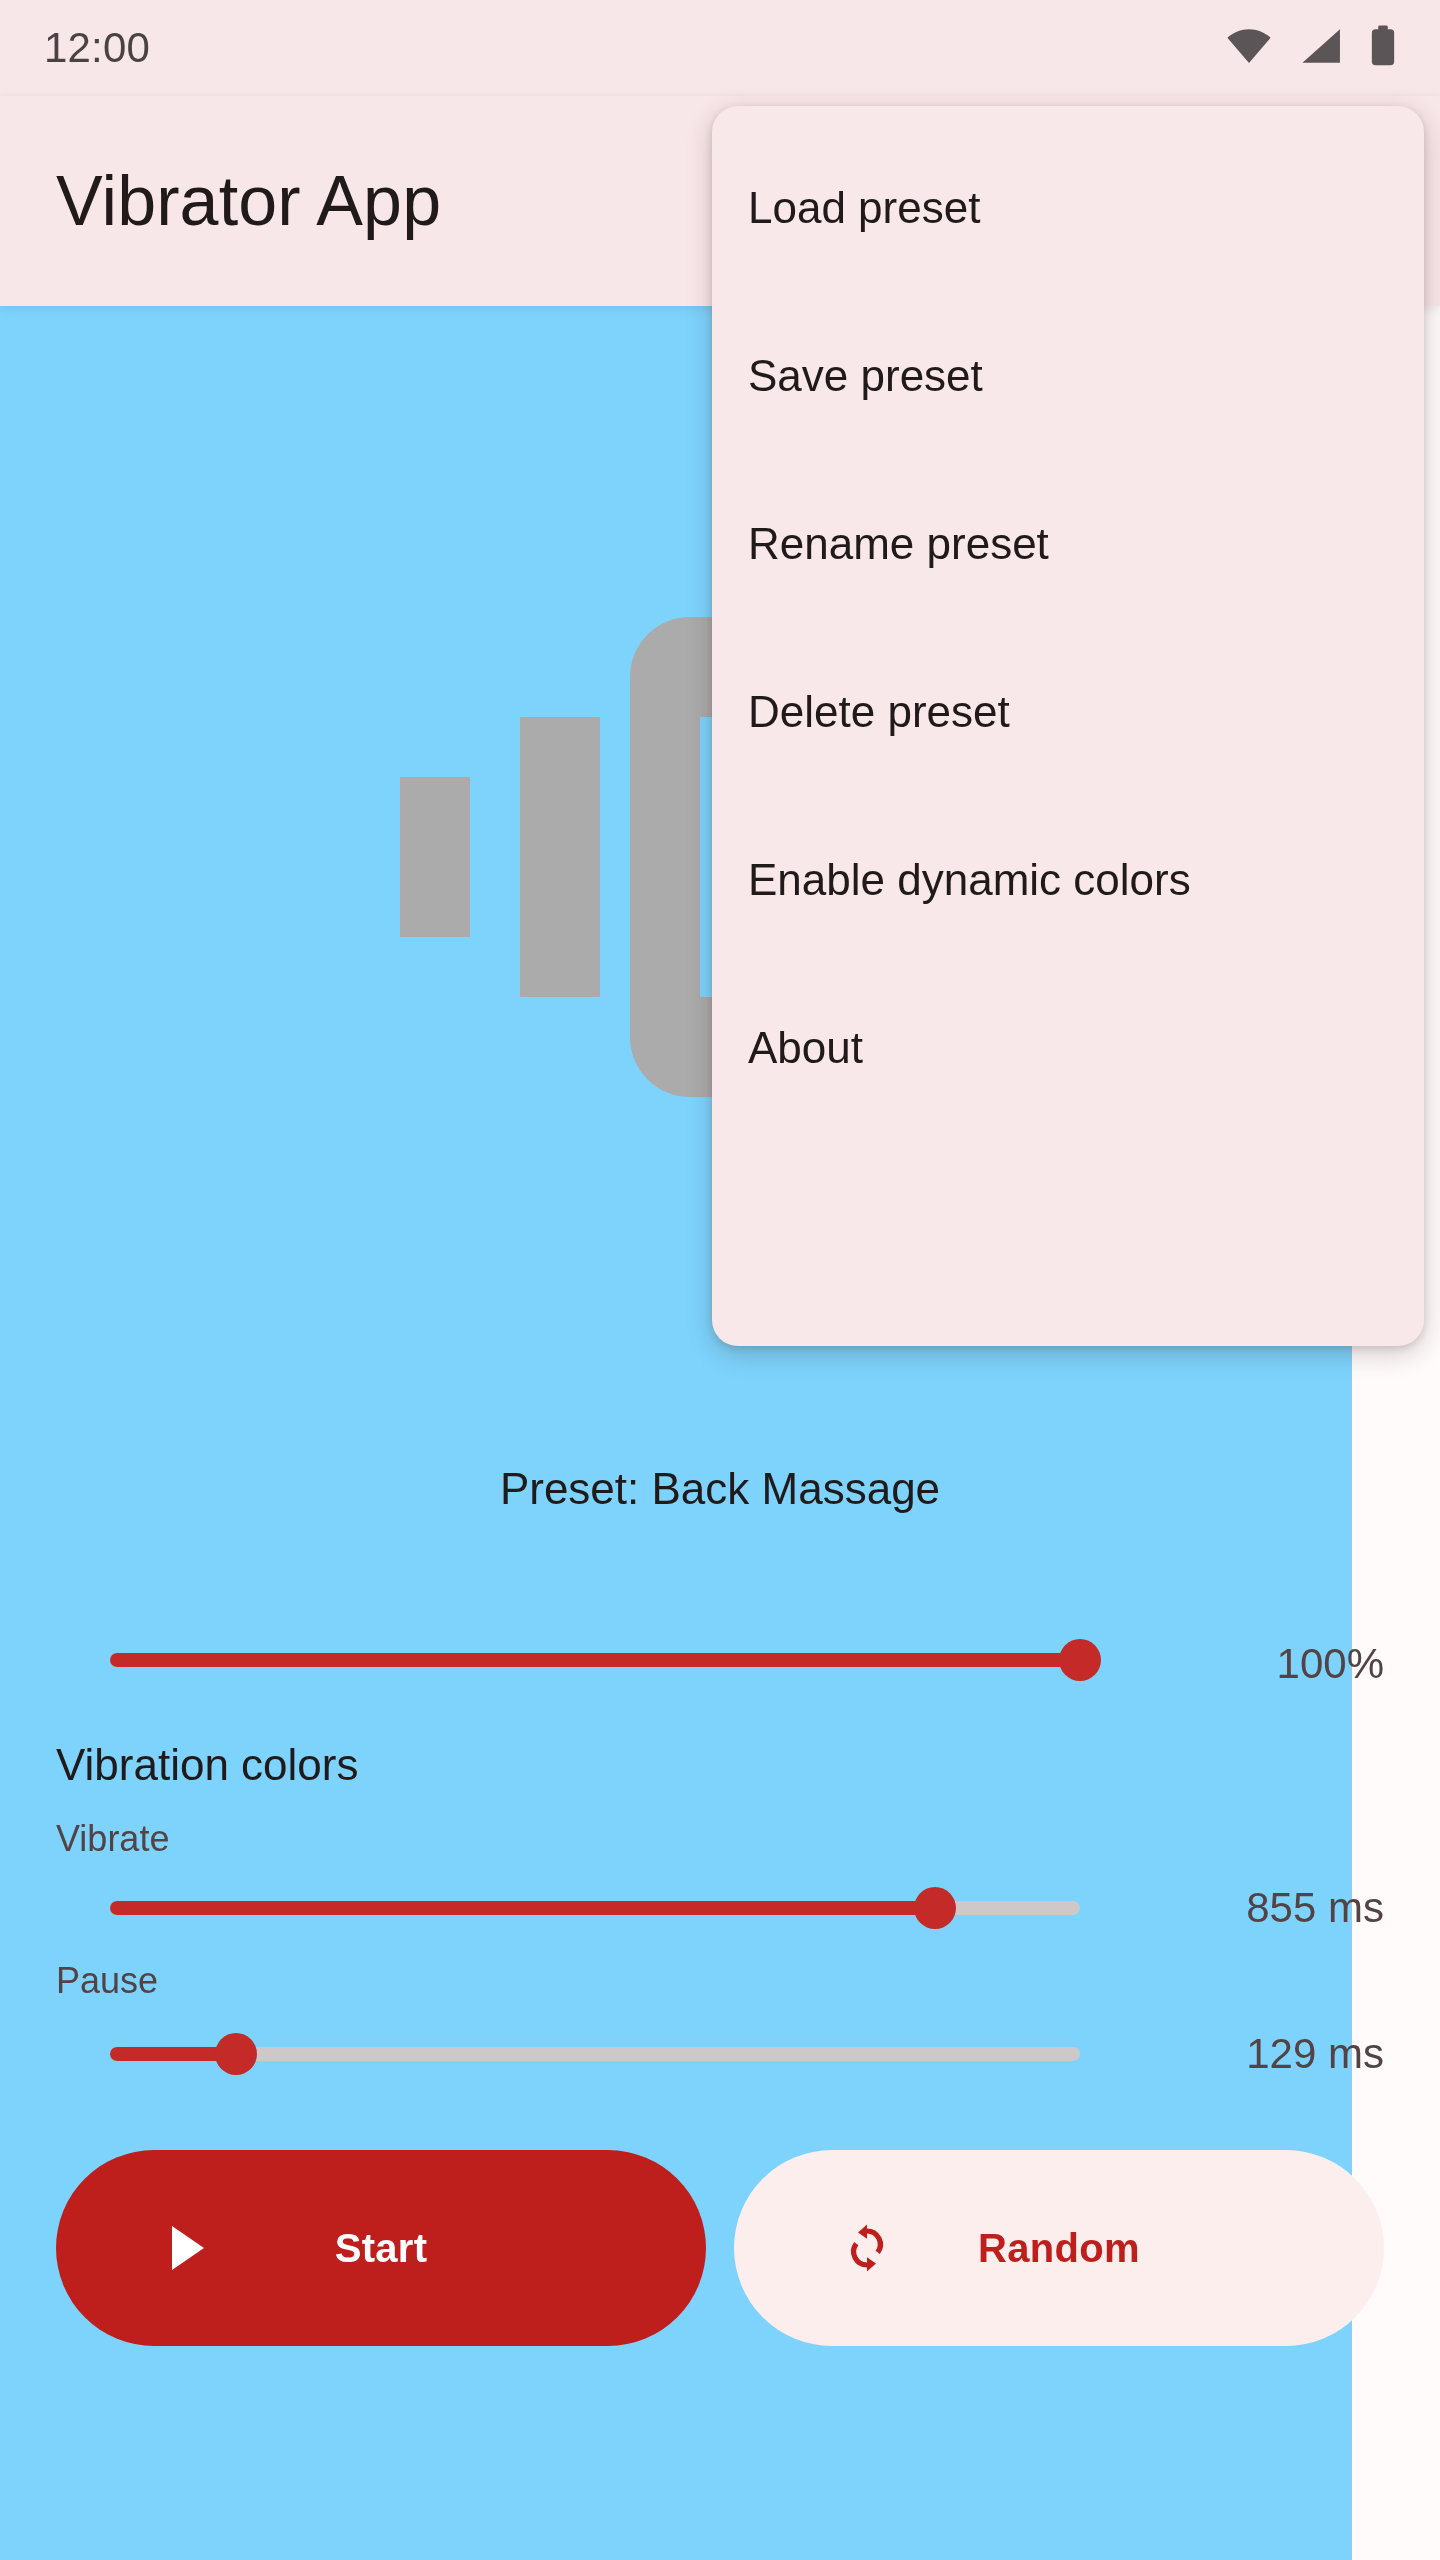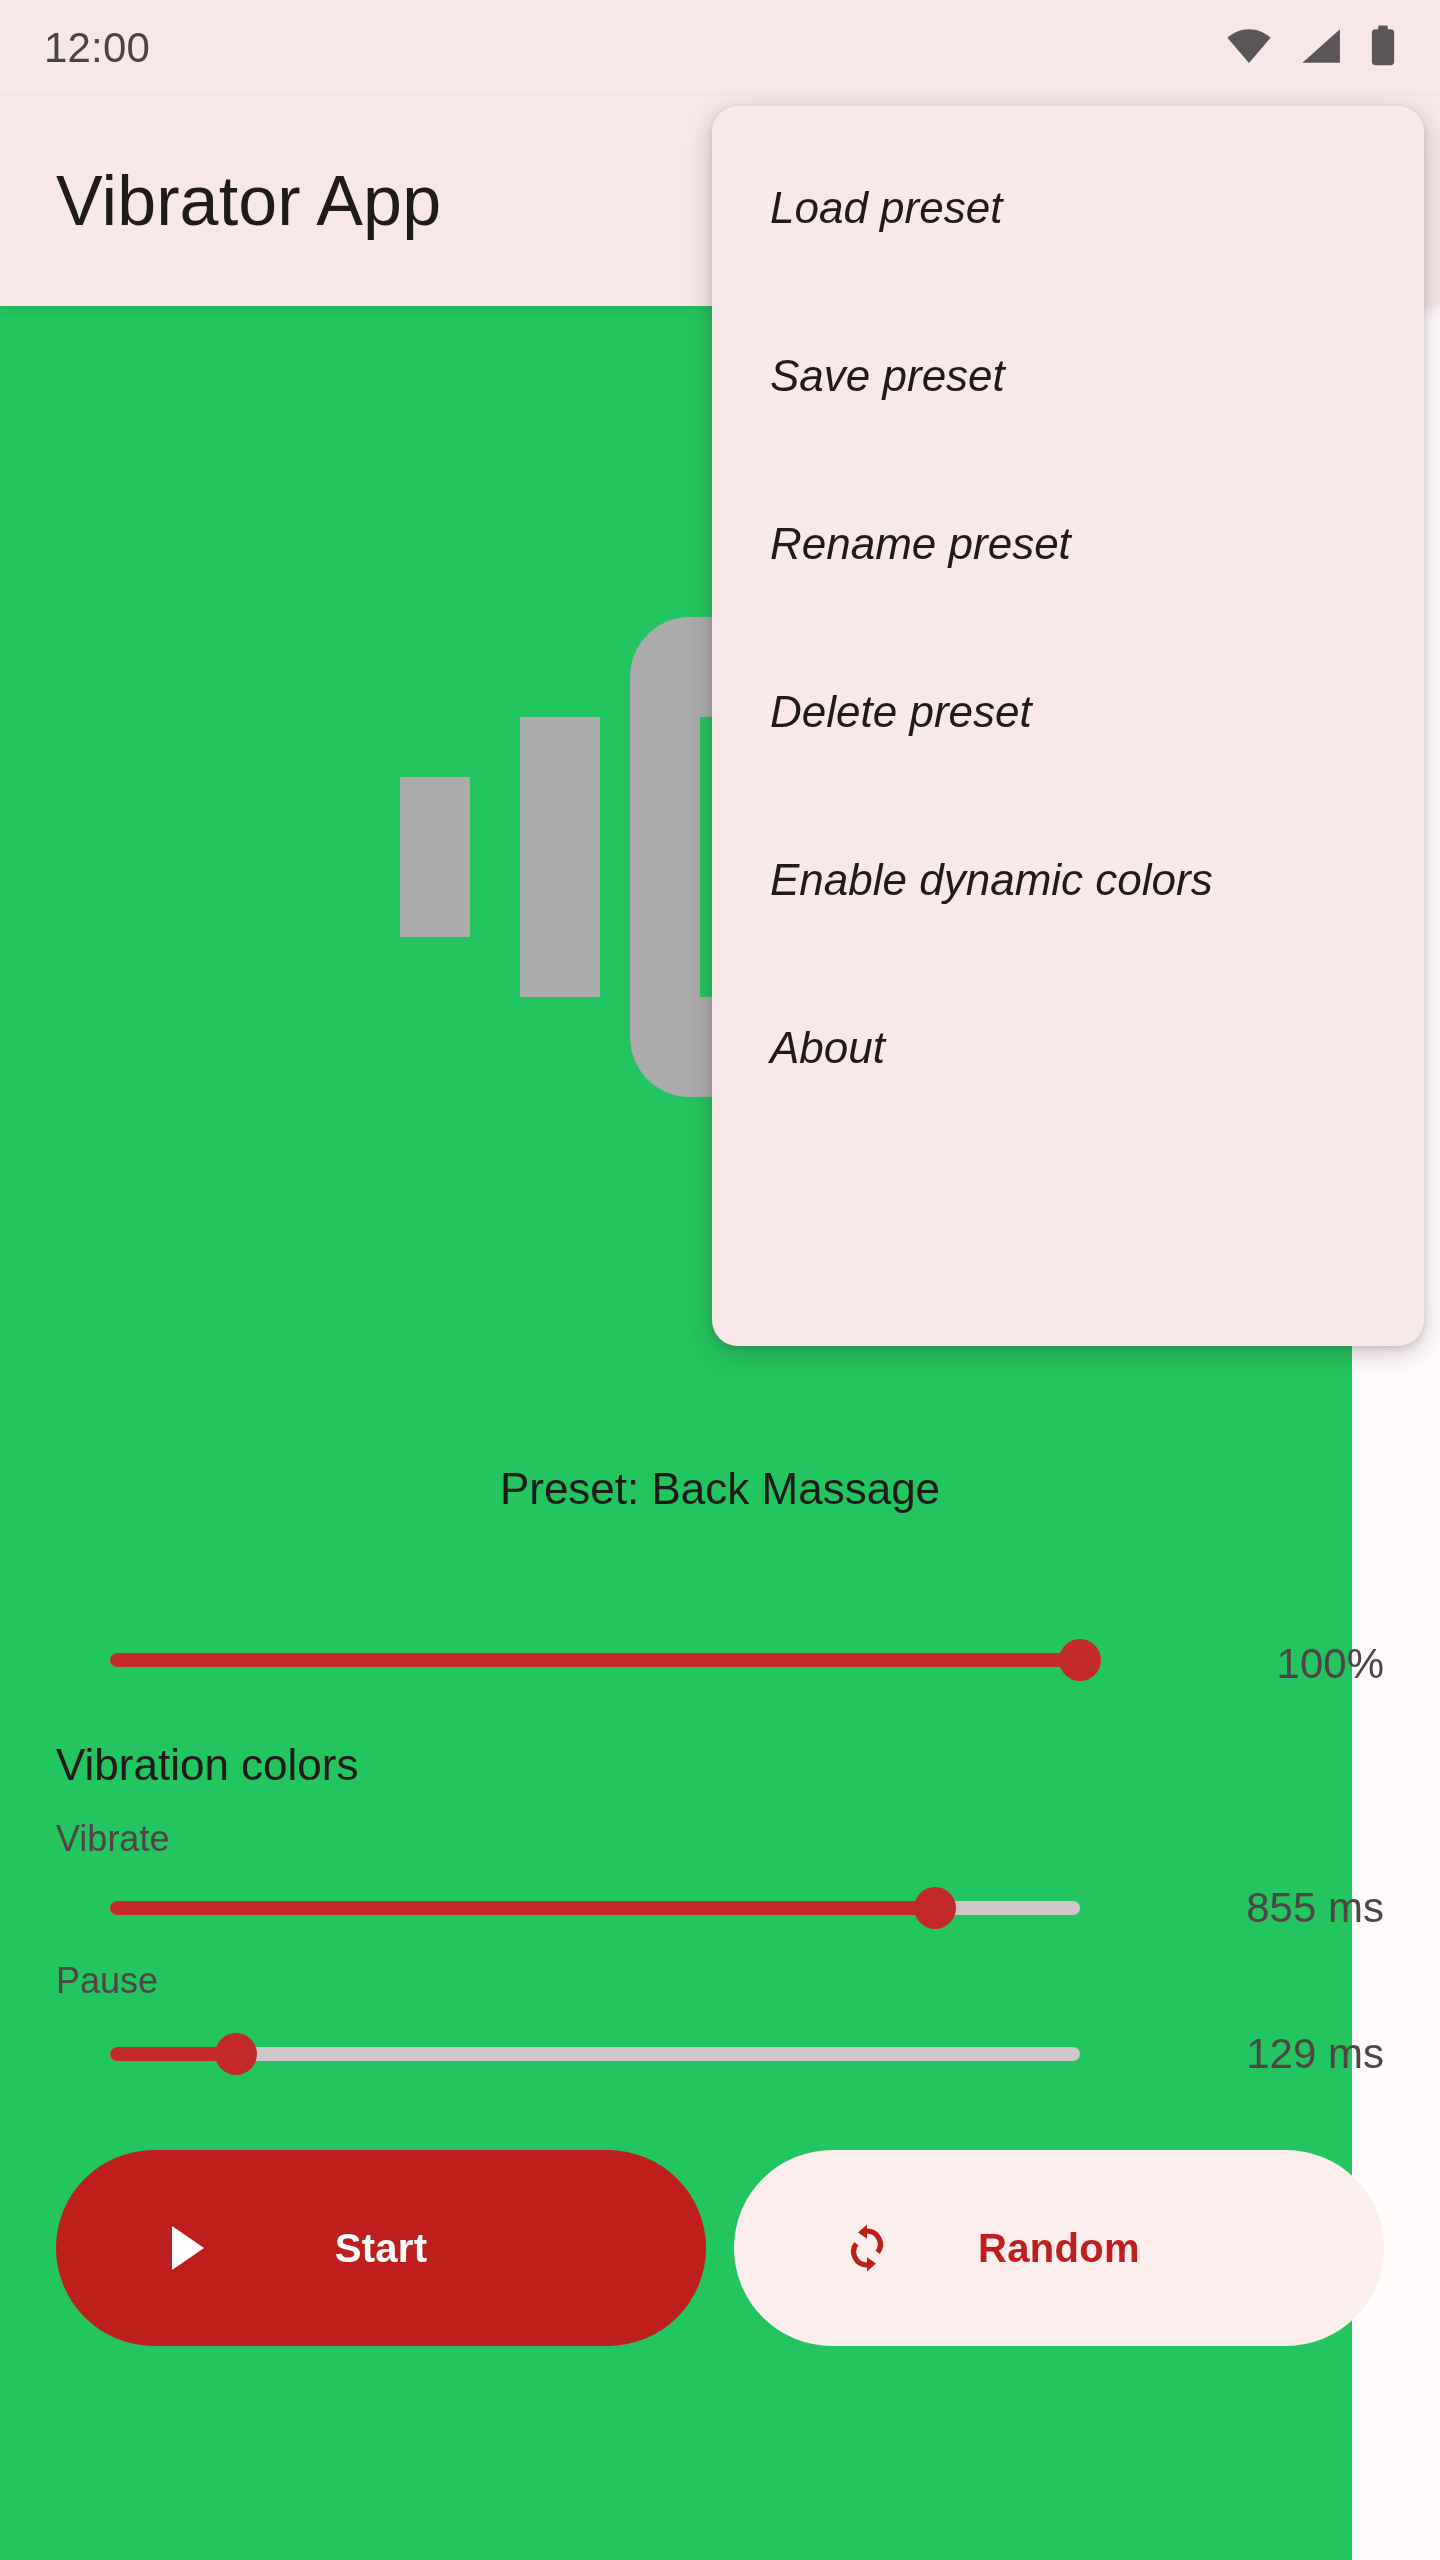--- a/index.html
+++ b/index.html
@@ -5,21 +5,21 @@
   * { box-sizing: border-box; margin: 0; padding: 0; }
   html, body {
     width: 1440px; height: 2560px;
     font-family: "Liberation Sans", sans-serif;
     background: #FFFBFB;
     overflow: hidden;
   }
   #screen {
     position: relative;
     width: 1352px; height: 2560px;
-    background: #22c55e;
+    background: #7dd3fc;
   }
 
   
   #status-bar {
     position: absolute; left: 0; top: 0;
     width: 1440px; height: 96px;
     background: #F8E7E8;
     display: flex; align-items: center;
     padding: 0 44px;
   }
@@ -121,25 +121,24 @@
     width: 712px; height: 1240px;
     background: #F9E8E9;
     border-radius: 26px;
     box-shadow: 0 8px 26px rgba(60,30,34,0.22), 0 2px 7px rgba(60,30,34,0.14);
     padding: 18px 0;
     overflow: hidden;
   }
   .menu-item {
     height: 168px;
     display: flex; align-items: center;
-    padding: 0 58px;
+    padding: 0 36px;
     font-size: 44px; color: #201A1B;
     cursor: pointer;
     white-space: nowrap;
-    font-style: italic;
   }
 </style>
 </head>
 <body>
 
 <div id="screen">
 
   <div id="status-bar">
     <span id="status-clock">12:00</span>
     <span id="status-icons">

